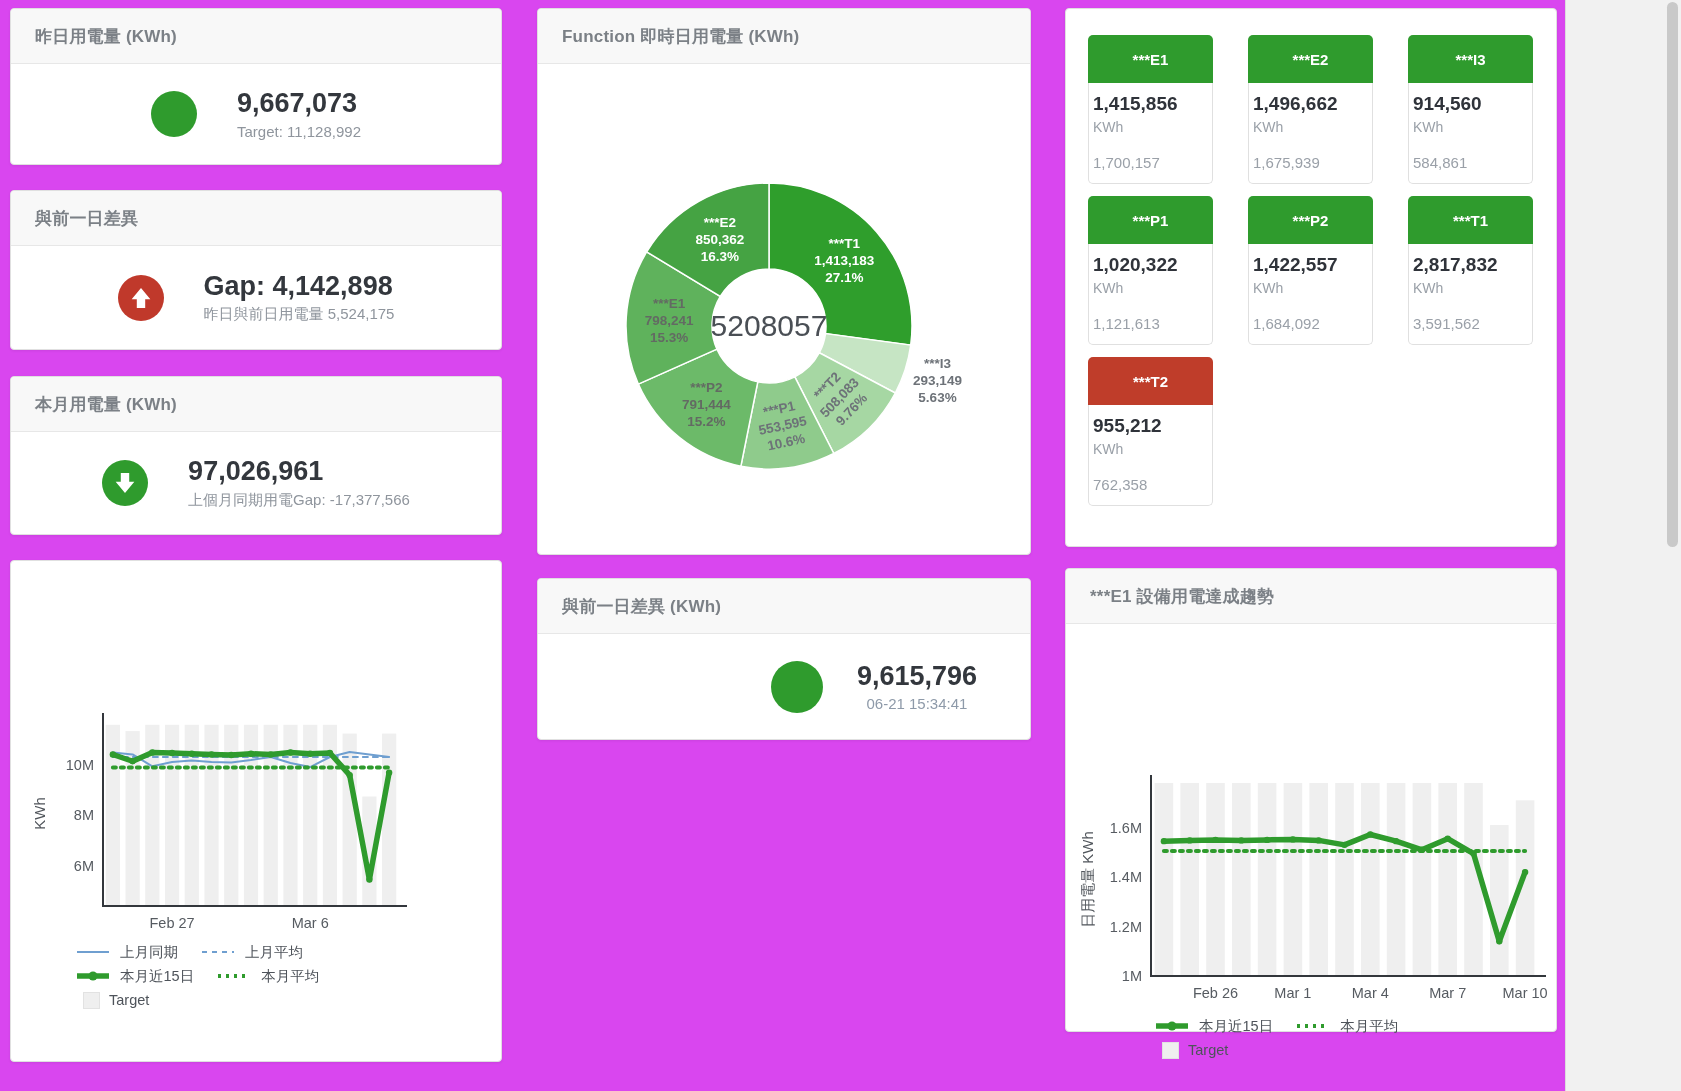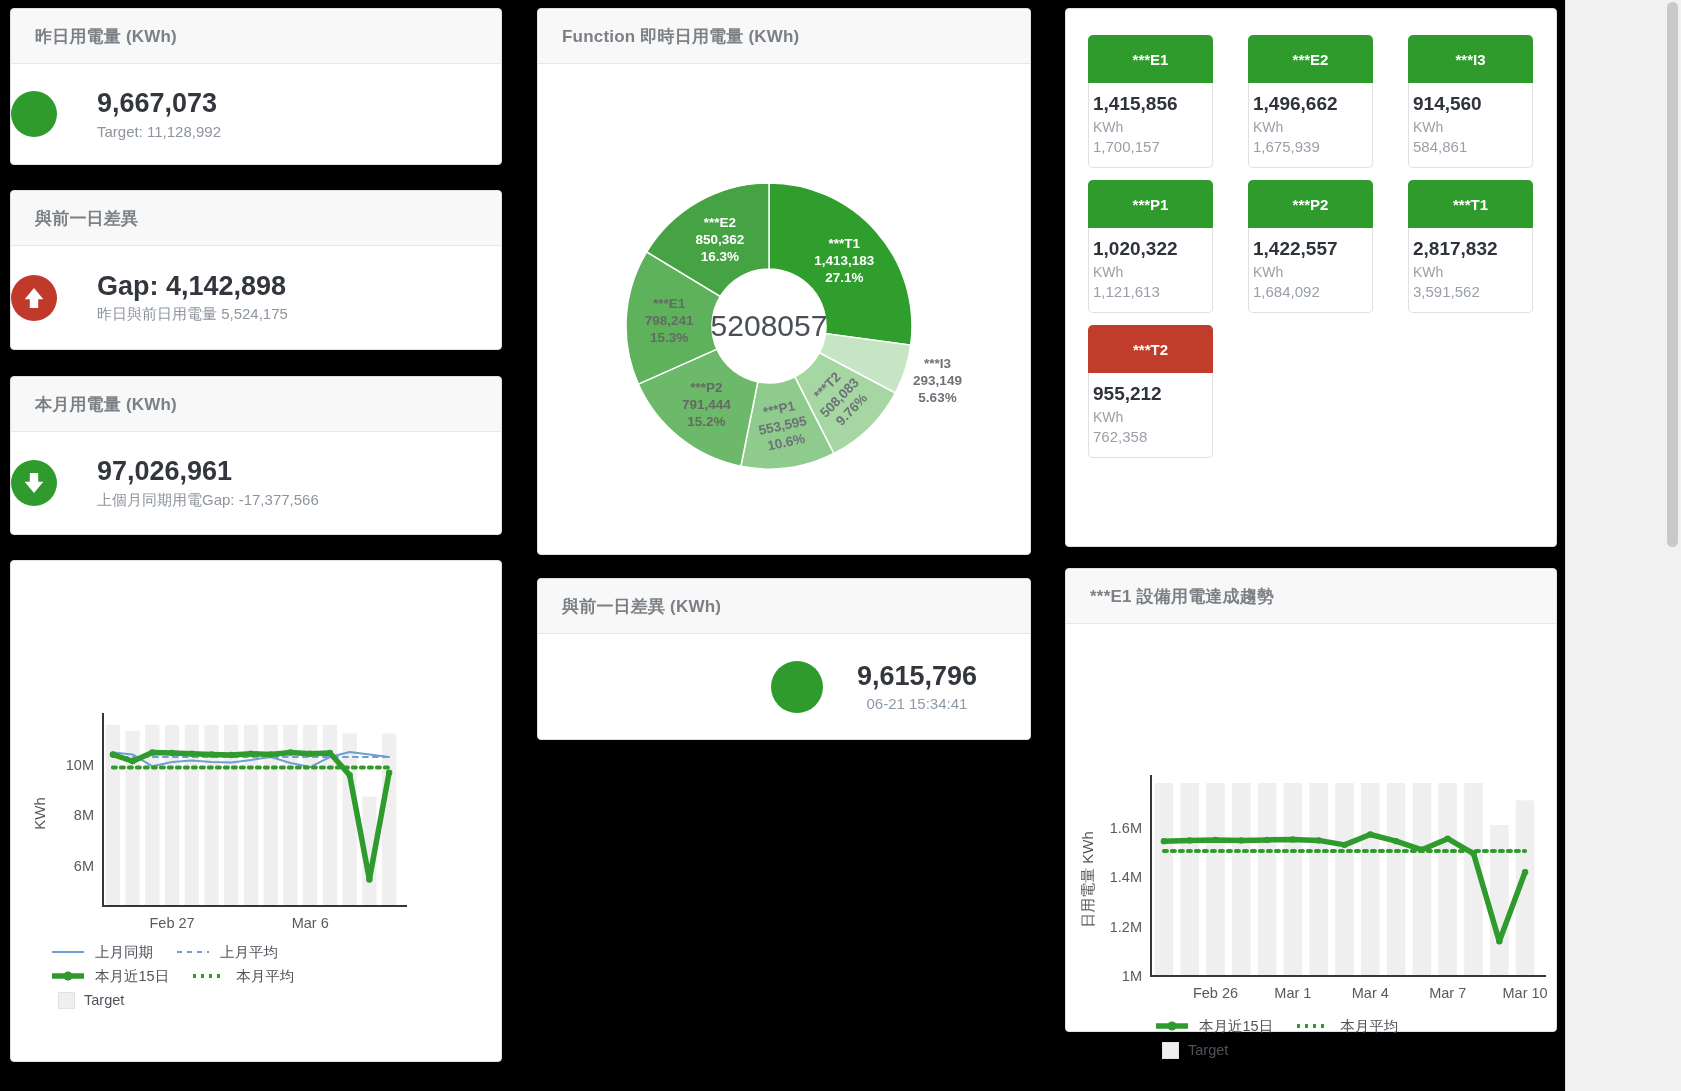--- a/index.html
+++ b/index.html
@@ -1,47 +1,47 @@
 <!DOCTYPE html>
 <html><head>
 <meta charset="utf-8">
 <style>
   html,body{margin:0;padding:0;background:#ebebeb;font-family:"Liberation Sans","DejaVu Sans",sans-serif;}
-  .page{position:relative;width:1681px;height:1091px;overflow:hidden;background:#000000;}
+  .page{position:relative;width:1681px;height:1091px;overflow:hidden;background:#d946ef;}
   .card{position:absolute;background:#fff;border:1px solid #e0e0e0;border-radius:4px;box-shadow:0 1px 3px rgba(0,0,0,0.07);}
   .card-header{height:54px;background:#f8f8f8;border-bottom:1px solid #e7e7e7;display:flex;align-items:center;
     padding:0 24px;font-size:17px;font-weight:bold;color:#7b8086;border-radius:4px 4px 0 0;letter-spacing:0.2px;}
   #card-yesterday{left:10px;top:8px;width:490px;height:155px;}
   #card-gap{left:10px;top:190px;width:490px;height:158px;}
   #card-month{left:10px;top:376px;width:490px;height:157px;}
   #card-compare{left:10px;top:560px;width:490px;height:500px;}
   #card-donut{left:537px;top:8px;width:492px;height:545px;}
   #card-estimate{left:537px;top:578px;width:492px;height:160px;}
   #card-lights{left:1065px;top:8px;width:490px;height:537px;}
   #card-trend{left:1065px;top:568px;width:490px;height:462px;}
 
-  .kpi-body{display:flex;align-items:center;gap:40px;height:calc(100% - 55px);}
+  .kpi-body{display:flex;align-items:center;justify-content:center;gap:40px;height:calc(100% - 55px);}
   .kpi-body.right{justify-content:flex-end;padding-right:53px;gap:34px;}
   .status-circle{flex:0 0 auto;width:46px;height:46px;border-radius:50%;display:flex;align-items:center;justify-content:center;}
   .status-circle.big{width:52px;height:52px;}
   .kpi-value{font-size:27px;font-weight:bold;color:#33373d;line-height:1.15;}
   .kpi-sub{font-size:15px;color:#8f959d;margin-top:3px;}
   .kpi-sub.time{color:#8e9aa9;}
 
   .lights-grid{padding:26px 22px 0 22px;display:grid;grid-template-columns:repeat(3,125px);column-gap:35px;row-gap:12px;}
   .tile-header{height:48px;border-radius:5px 5px 0 0;color:#fff;font-weight:bold;font-size:15px;
     display:flex;align-items:center;justify-content:center;}
   .tile-body{border:1px solid #e0e0e0;border-top:none;border-radius:0 0 5px 5px;text-align:left;padding:10px 11px 12px 4px;background:#fff;}
   .tile-value{font-size:19px;font-weight:bold;color:#2f333a;}
   .tile-unit{font-size:14px;color:#9aa0a8;margin-top:4px;}
-  .tile-target{font-size:15px;color:#9aa0a8;margin-top:3px;}
+  .tile-target{font-size:15px;color:#9aa0a8;margin-top:19px;}
 
   .chart-body{position:relative;}
   .legend{font-size:14.5px;color:#4e535a;}
-  #card-compare .legend{padding-left:39px;text-align:center;}
+  #card-compare .legend{padding-left:64px;text-align:center;}
   #card-trend .legend{padding-left:88px;margin-top:6px;}
   .legend-row{display:flex;align-items:center;height:24px;}
   .legend-item{display:flex;align-items:center;margin-right:22px;}
   .legend-swatch{margin-right:9px;display:flex;align-items:center;}
   .legend-sq{width:15px;height:15px;background:#efefef;border:1px solid #e2e2e2;margin-right:9px;margin-left:8px;}
 
   .right-strip{position:absolute;left:1565px;top:0;width:116px;height:1091px;background:#f1f1f1;border-left:1px solid #dcdcdc;}
   .scroll-thumb{position:absolute;left:1667px;top:2px;width:11px;height:545px;background:#c9c9c9;border-radius:6px;}
 </style>
 </head>

